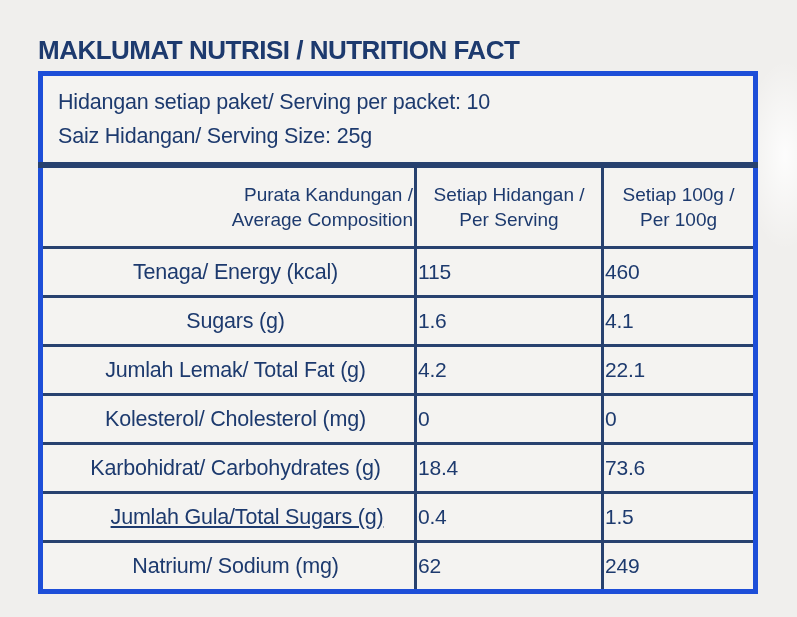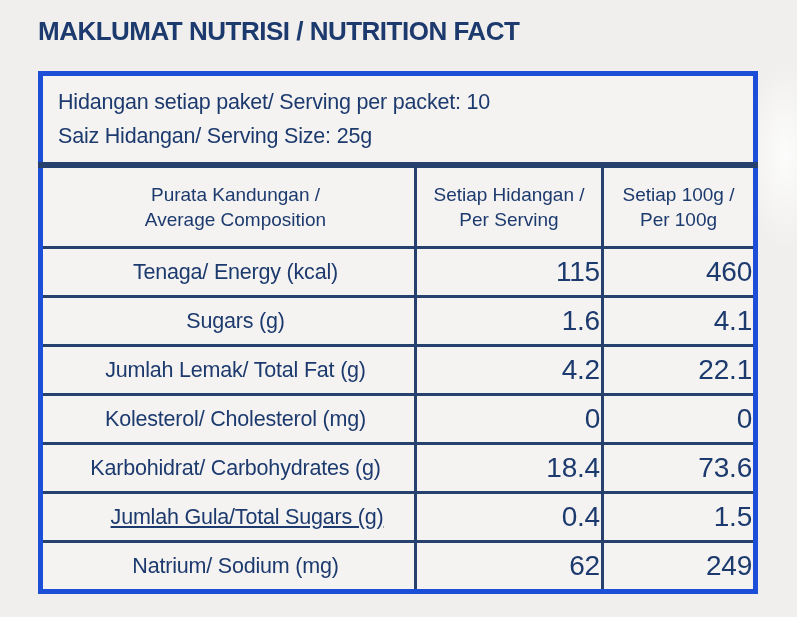--- a/index.html
+++ b/index.html
@@ -22,21 +22,21 @@
     top: 60px;
     width: 80px;
     height: 190px;
     border-radius: 50%;
     background: radial-gradient(closest-side, rgba(255,255,255,0.85), rgba(255,255,255,0));
     pointer-events: none;
   }
   .title {
     position: absolute;
     left: 38px;
-    top: 16px;
+    top: 35px;
     font-size: 26px;
     font-weight: bold;
     letter-spacing: -0.5px;
     color: #1d3a6e;
     white-space: nowrap;
   }
   table.ntable {
     position: absolute;
     left: 38px;
     top: 71px;
@@ -58,42 +58,42 @@
     font-size: 28px;
     line-height: 34px;
     letter-spacing: -0.3px;
   }
   .ntable th {
     height: 76px;
     font-size: 19px;
     line-height: 25px;
   }
   th.col-label {
-    text-align: center;
+    text-align: right;
     padding-left: 15px;
   }
   th.col-val {
     text-align: center;
   }
   .ntable td {
     height: 44px;
     font-size: 21.5px;
     letter-spacing: -0.2px;
   }
   td.row-label {
     text-align: center;
     padding-left: 15px;
   }
   td.row-label.sub {
     padding-left: 38px;
     text-decoration: underline;
   }
   td.val {
-    text-align: right;
-    font-size: 28px;
+    text-align: left;
+    font-size: 21px;
   }
 </style>
 </head>
 <body>
 
 <div class="page">
 
   <div class="sheen"></div>
 
   <div class="title">MAKLUMAT NUTRISI / NUTRITION FACT</div>

